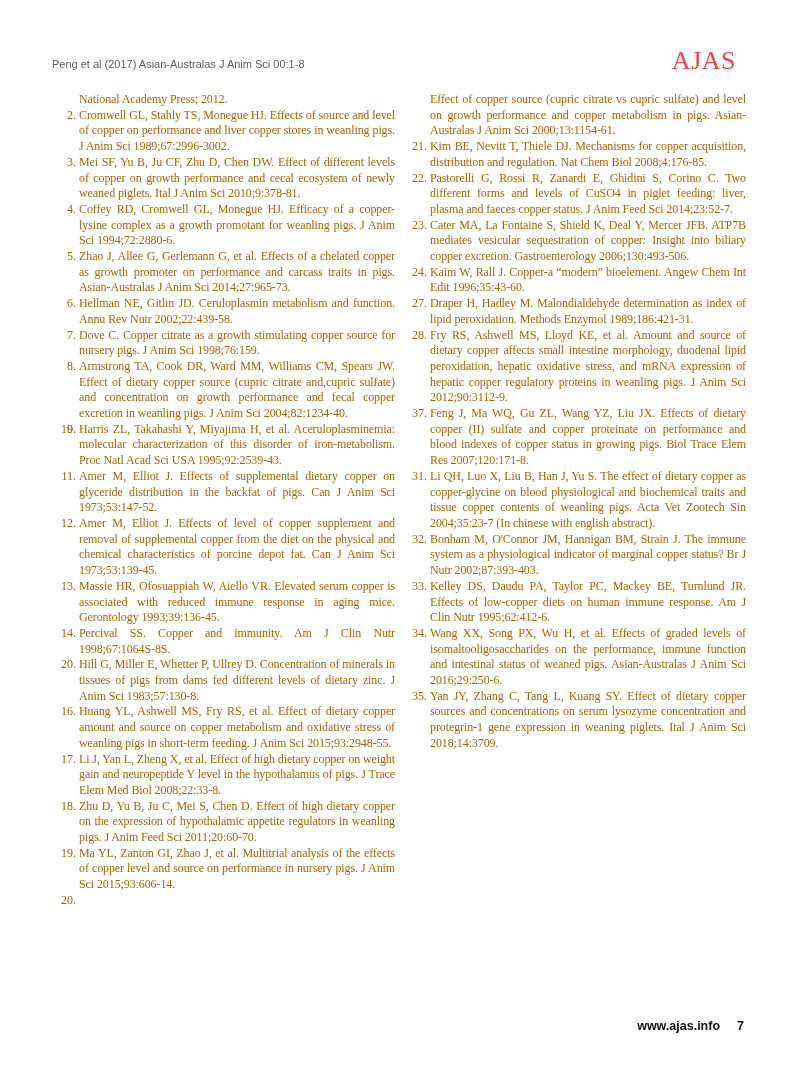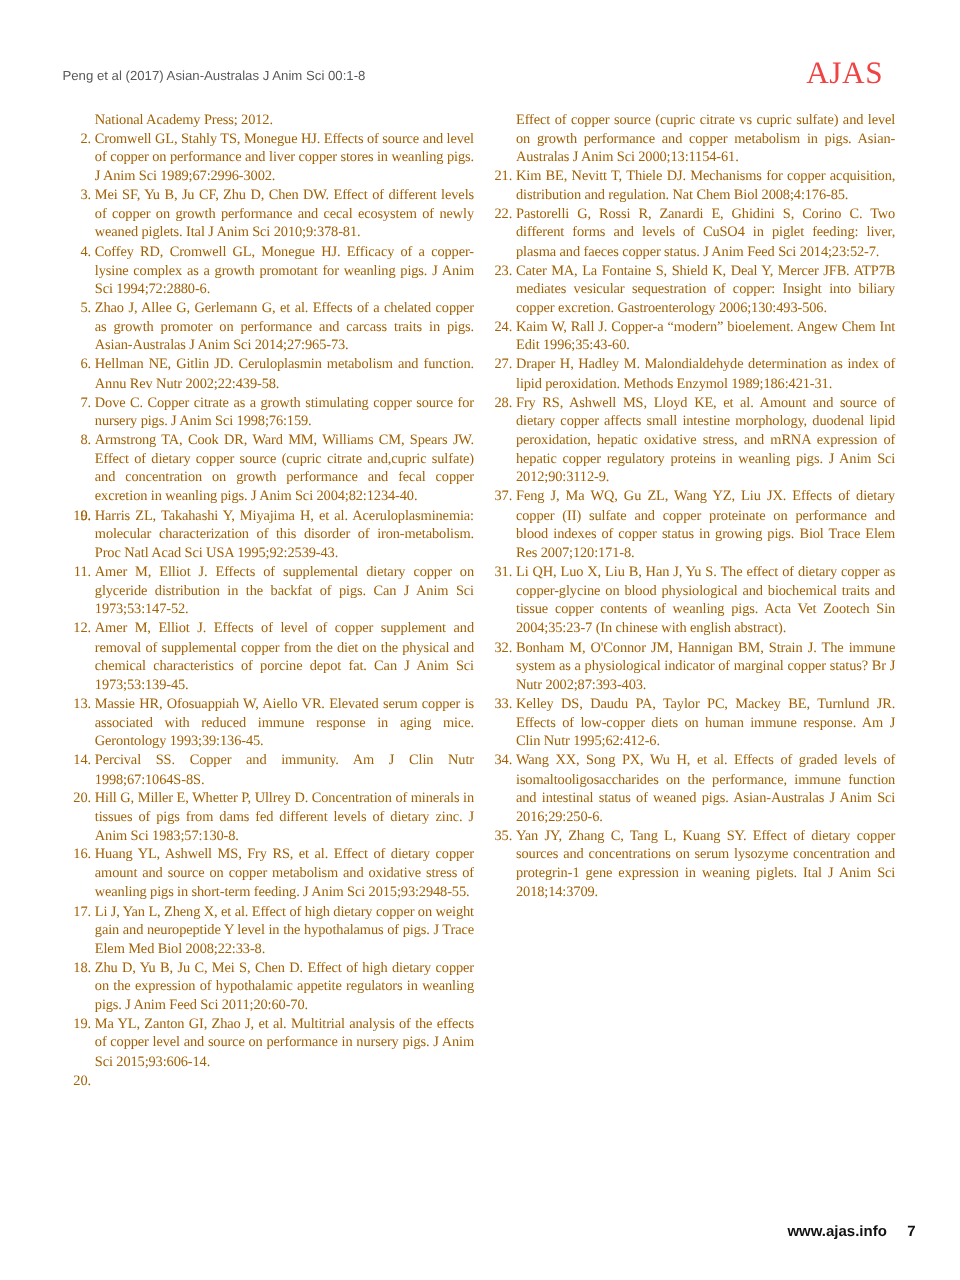--- a/index.html
+++ b/index.html
@@ -41,21 +41,21 @@
     line-height:15.7px;
     color:#a16207;
     letter-spacing:-0.1px;
   }
   .ref .num {
     position:absolute; left:-6px; top:0; width:20px;
     text-align:right; letter-spacing:0;
   }
 
   .footer {
-    position:absolute; right:37px; bottom:34px;
+    position:absolute; right:56px; bottom:34px;
     font-family:"Liberation Sans", sans-serif;
     font-weight:bold; font-size:12.5px; color:#111111;
   }
   .footer .pagenum { margin-left:17px; }
 </style>
 </head>
 <body>
 
 <div class="page">
 

